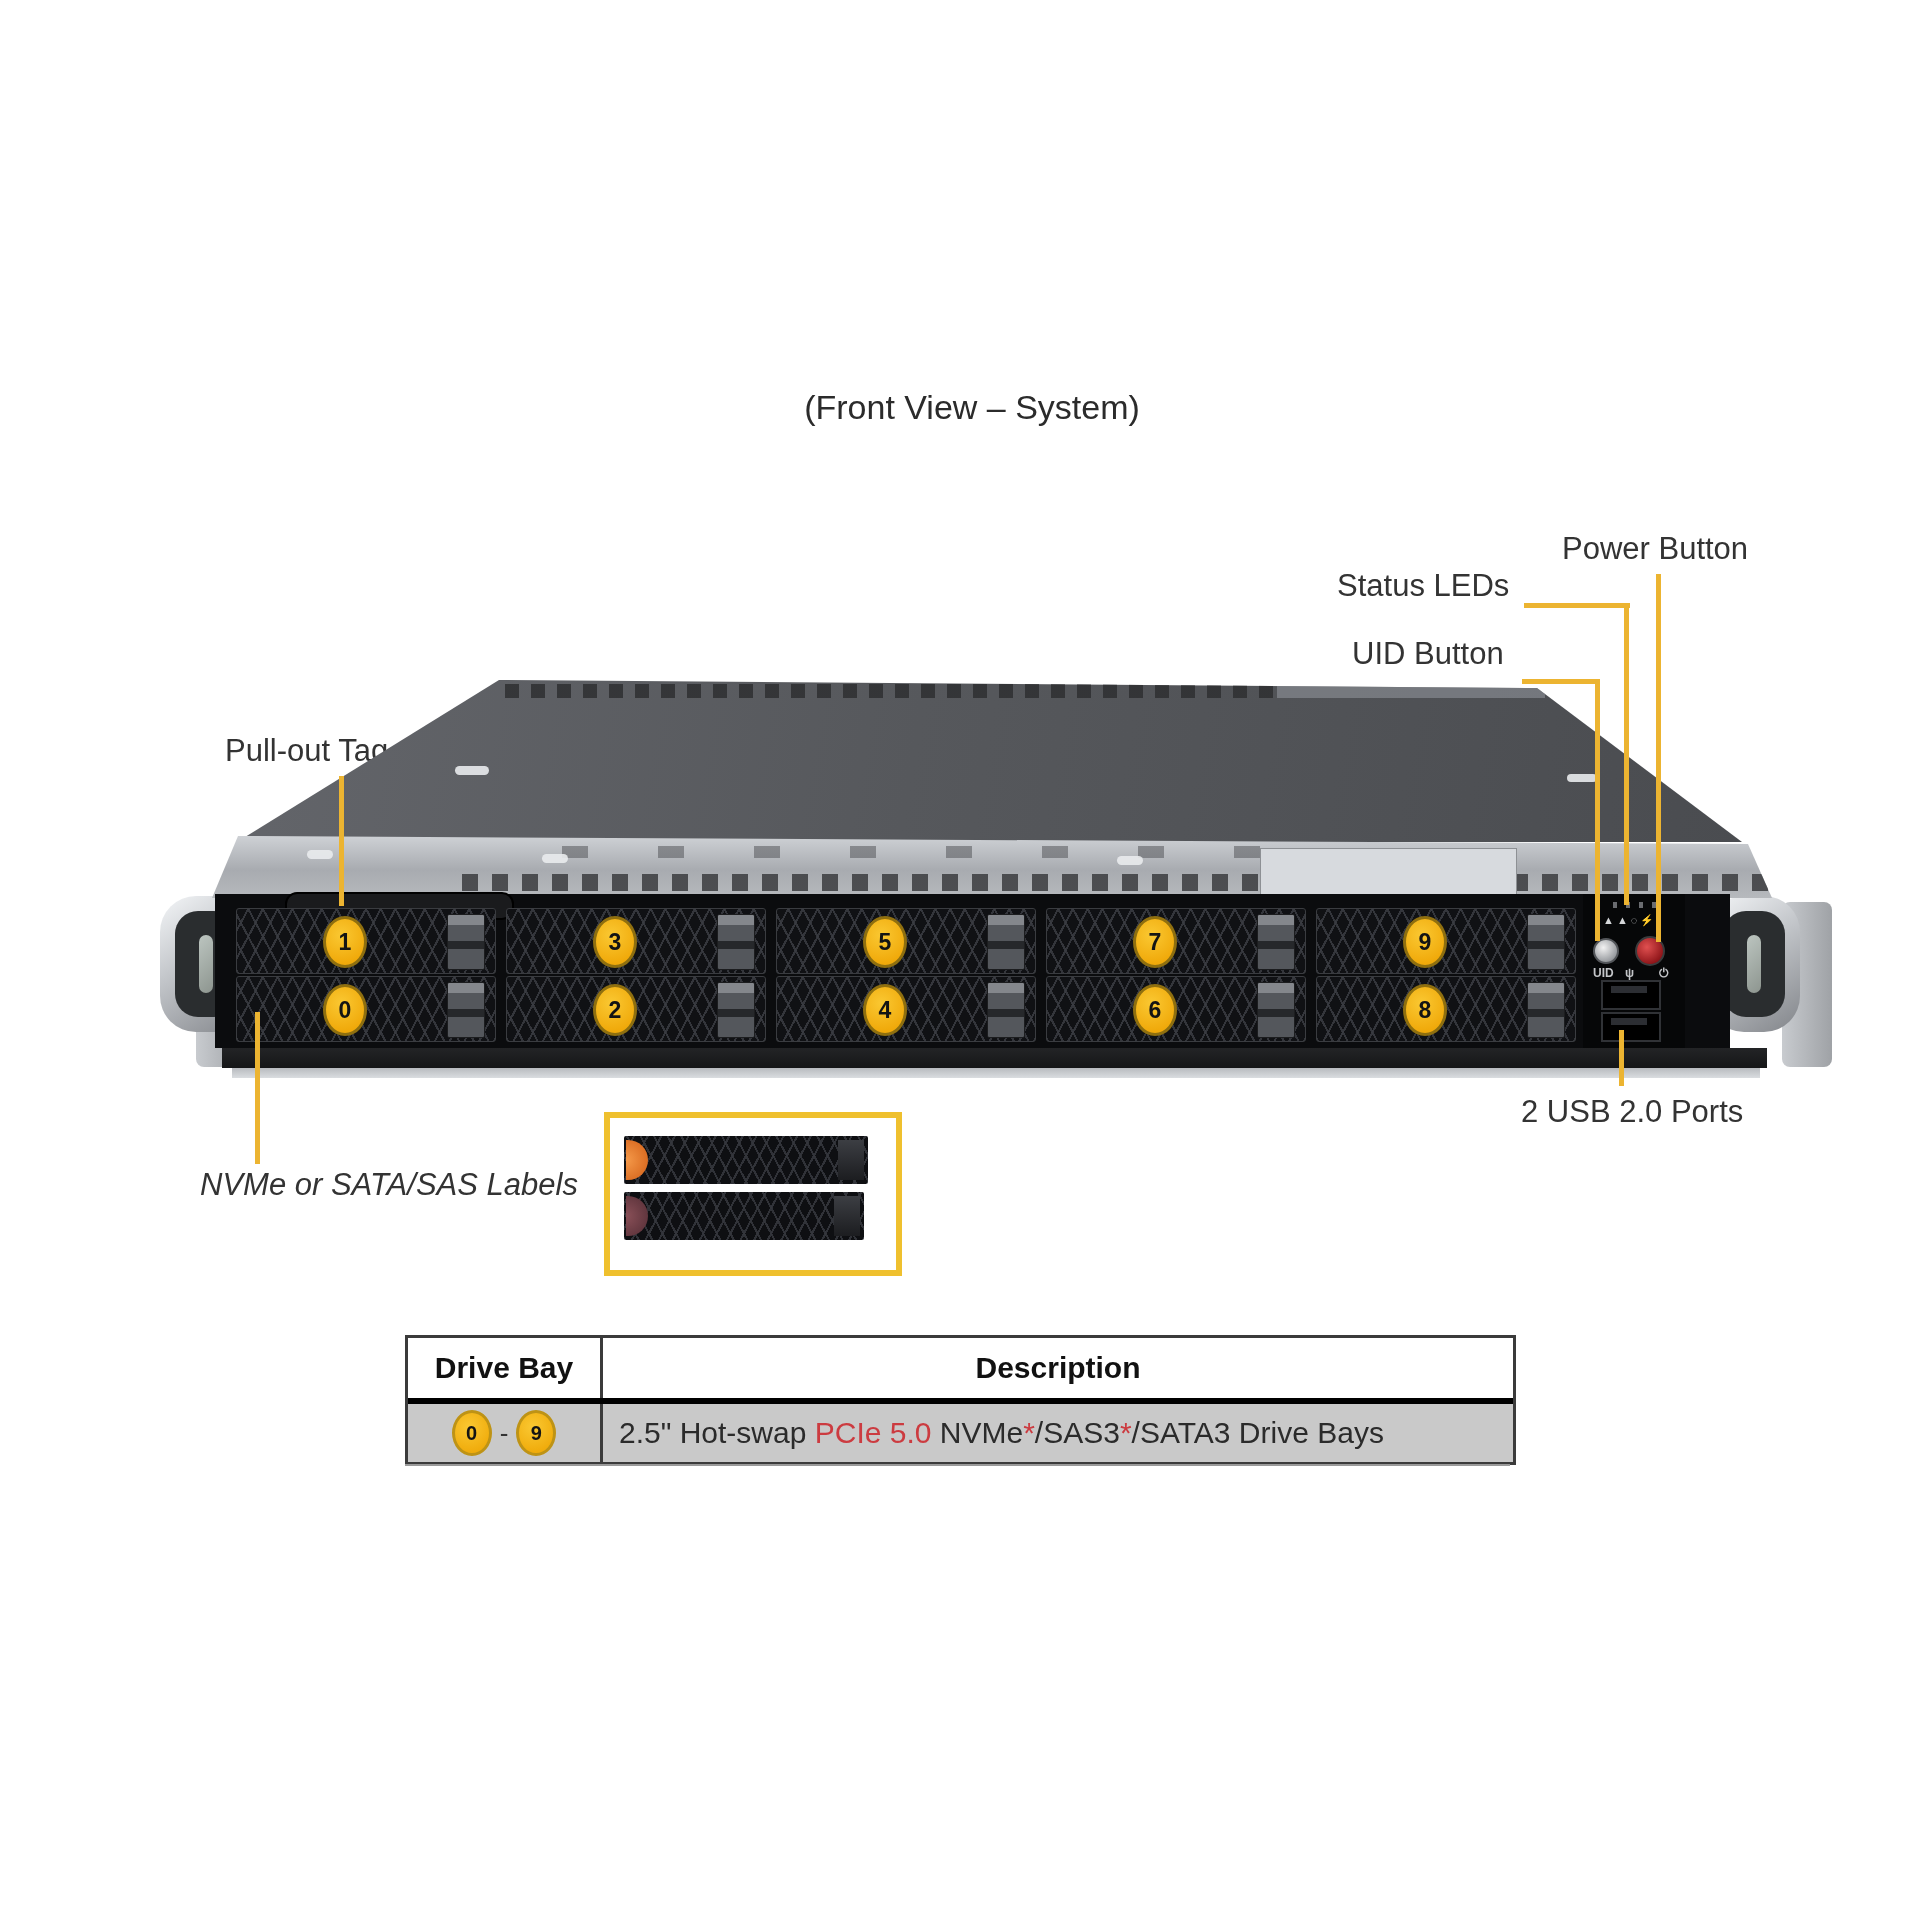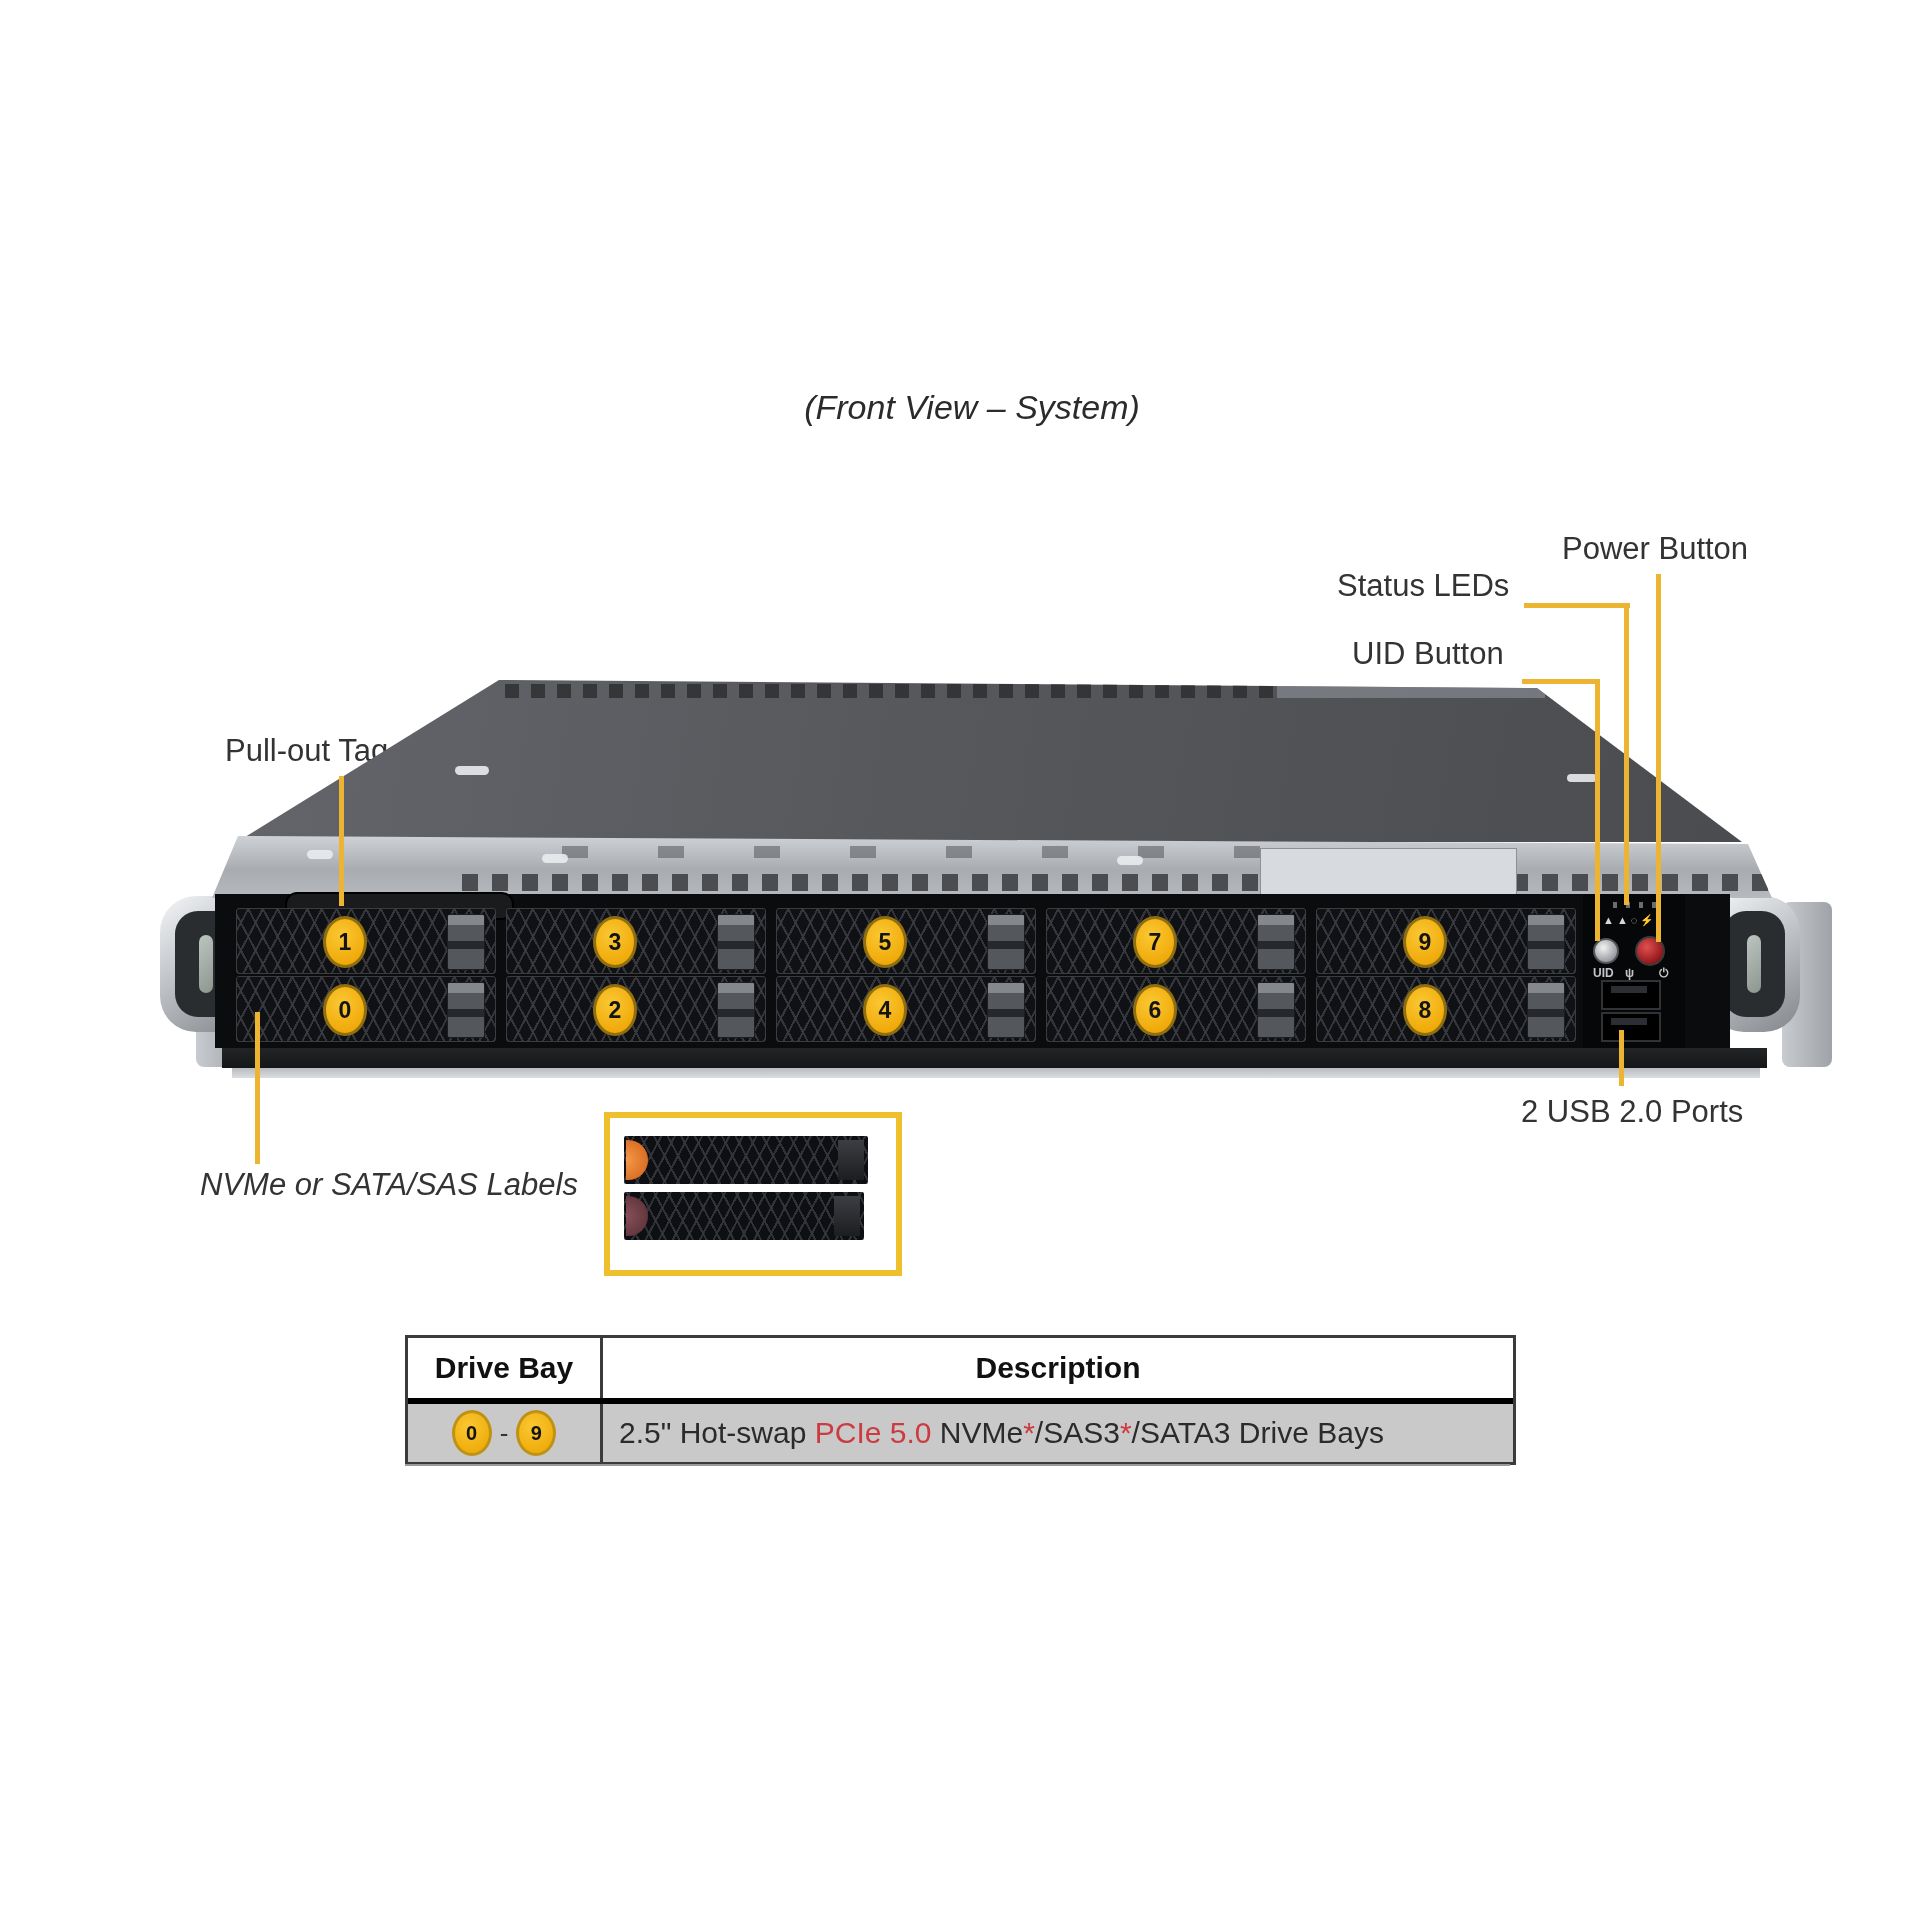--- a/index.html
+++ b/index.html
@@ -1,21 +1,21 @@
 <!DOCTYPE html>
 <html><head>
 <meta charset="utf-8">
 <style>
   html,body{margin:0;padding:0;background:#ffffff;}
   #canvas{position:relative;width:1920px;height:1920px;background:#ffffff;overflow:hidden;
           font-family:"Liberation Sans", sans-serif;}
   .abs{position:absolute;}
 
   
-  .title{left:0;right:0;top:388px;text-align:center;font-size:34px;font-style:italic;color:#2b2b2b;padding-left:24px;}
+  .title{left:0;right:0;top:388px;text-align:center;font-size:34px;color:#2b2b2b;padding-left:24px;}
   .callout-label{font-size:31px;color:#333;white-space:nowrap;}
   .footnote{left:0;right:0;top:1502px;text-align:center;font-size:31px;color:#CE2329;}
 
   
   .yline{background:#ECB431;z-index:20;}
 
   
   .top-surface{left:237px;top:678px;width:1505px;height:164px;z-index:3;
     clip-path:polygon(262px 2px,1300px 10px,1505px 164px,0 164px);
     background:linear-gradient(100deg,#63656a 0%,#56585c 45%,#4a4c50 100%);}

